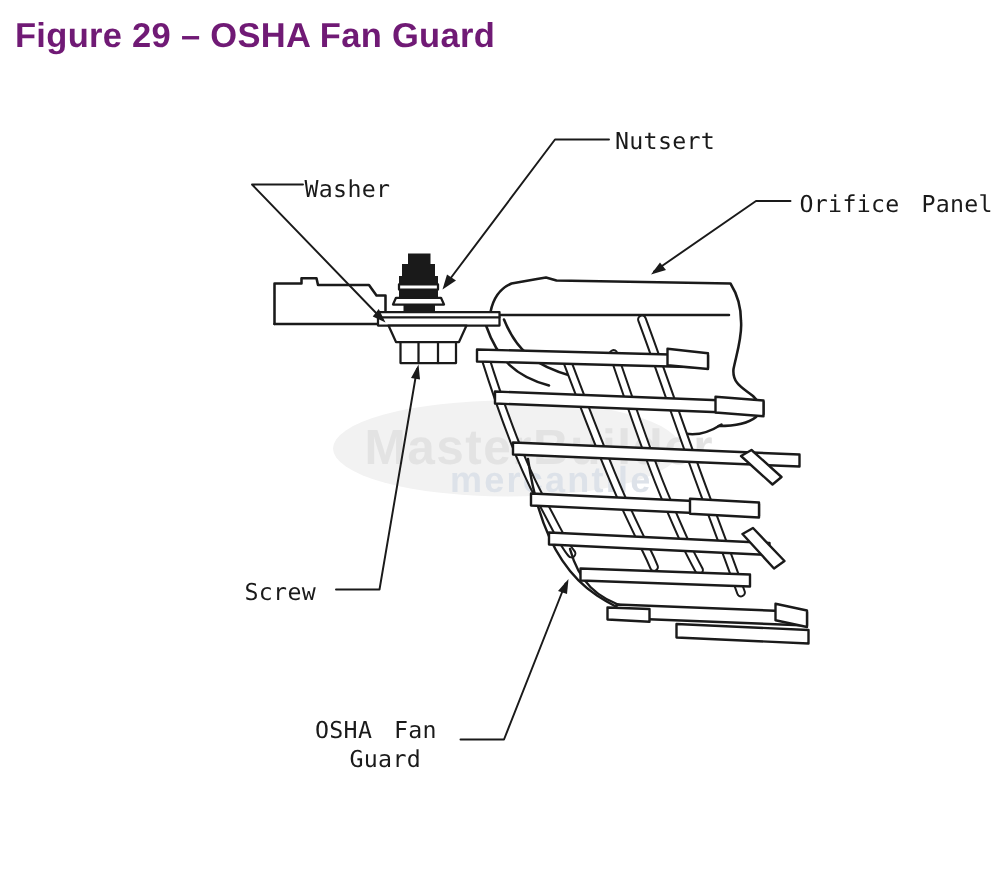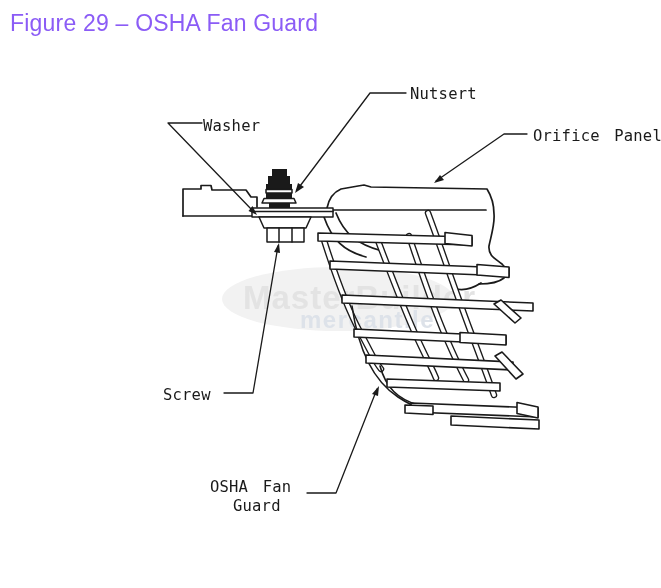--- a/index.html
+++ b/index.html
@@ -1,19 +1,19 @@
 <!DOCTYPE html>
 <html><head>
 <meta charset="utf-8">
 <style>
   html,body{margin:0;padding:0;background:#ffffff;}
   #page{position:relative;width:661px;height:588px;background:#ffffff;overflow:hidden;
         font-family:"Liberation Sans",sans-serif;}
-  #figure-title{position:absolute;left:10px;top:10px;font-size:23px;font-weight:normal;
-        color:#8b5cf6;letter-spacing:0.2px;}
+  #figure-title{position:absolute;left:10px;top:10px;font-size:23px;font-weight:bold;
+        color:#701a75;letter-spacing:0.2px;}
   svg{position:absolute;left:0;top:0;}
   .cad-label{font-family:"DejaVu Sans Mono",monospace;font-size:15.5px;letter-spacing:0.2px;
         word-spacing:5px;}
   .wm1{font-family:"Liberation Sans",sans-serif;font-weight:bold;font-size:33px;letter-spacing:1px;}
   .wm2{font-family:"Liberation Sans",sans-serif;font-weight:bold;font-size:24px;letter-spacing:1.5px;}
 </style>
 </head>
 <body>
 
 <div id="page">

